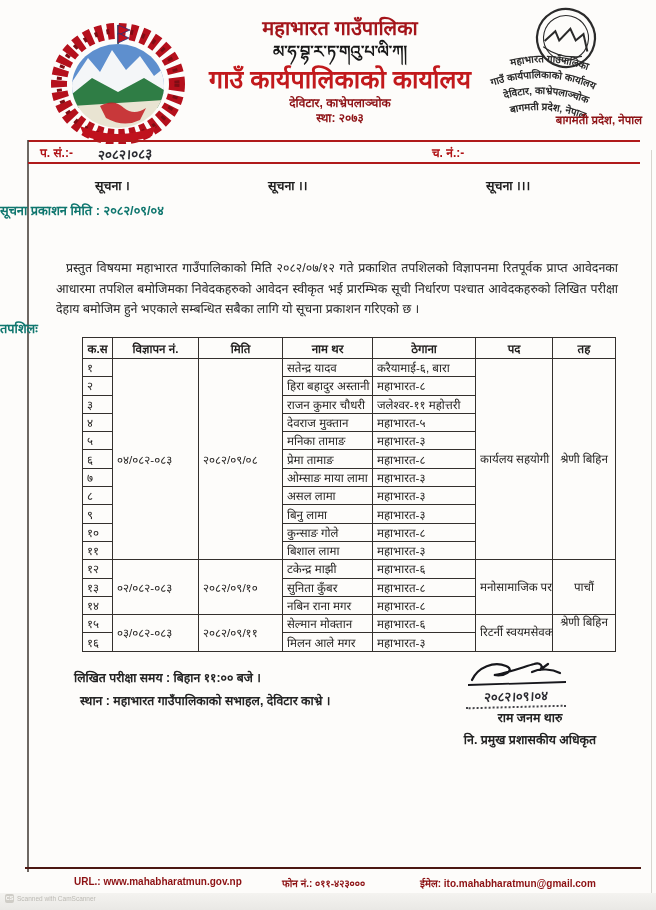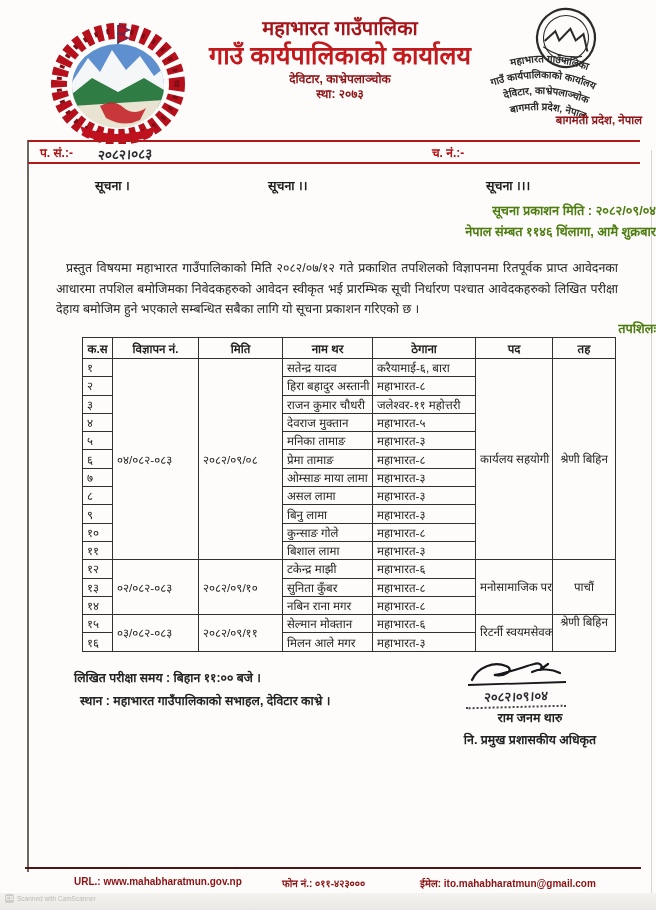--- a/index.html
+++ b/index.html
@@ -19,21 +19,21 @@
   .hdr-estd{font-size:12px;font-weight:bold;color:#8e1316;line-height:15px;}
   .province{left:500px;top:112px;width:142px;text-align:right;font-size:11.5px;font-weight:bold;color:#8e1316;}
   
   .rule-red{background:#b01a1a;height:2px;left:28px;width:612px;}
   .vline-left{left:27px;top:140px;width:2px;height:732px;background:#4a423d;opacity:.8;}
   .vline-right{left:651px;top:150px;width:1px;height:745px;background:#d8d5cf;}
   .ref-label{font-size:12px;font-weight:bold;color:#b01215;}
   .handwrite{color:#2b2b31;transform:rotate(-1.5deg) skewX(-4deg);}
   
   .suchana{font-size:12.5px;font-weight:600;color:#1e1e1e;}
-  .cline{left:0;width:656px;text-align:right;font-size:12.8px;color:#4d7c0f;font-weight:600;}
+  .cline{left:0;width:656px;text-align:left;font-size:12.8px;color:#0f766e;font-weight:600;}
   .subject{font-weight:bold;text-decoration:underline;text-underline-offset:3px;font-size:13.2px;}
   .para{left:56px;top:258px;width:562px;font-size:12.4px;line-height:20.5px;text-align:justify;color:#262626;text-indent:10px;font-weight:500;}
   
   table.roster{border-collapse:collapse;table-layout:fixed;width:533px;}
   table.roster td{border:1.3px solid #34302d;font-size:11.6px;color:#1f1d1c;padding:0 4px;height:17.3px;overflow:hidden;white-space:nowrap;font-weight:500;}
   table.roster tr.h td{font-weight:bold;text-align:center;height:20px;}
   td.c-sn{text-align:left;padding-left:6px;}
   td.c-ad,td.c-date{}
   td.c-pos,td.c-lvl{text-align:center;white-space:normal;line-height:15px;font-family:Liberation Serif, serif;}
   td.v-top{vertical-align:top;padding-top:2px;}
@@ -68,20 +68,21 @@
       </g>
       <line x1="70" y1="24" x2="70" y2="5" stroke="#3a3a3a" stroke-width="1.5"></line>
       <path d="M70,5 l12,5 l-12,5 z" fill="#c0121e" stroke="#27357a" stroke-width="0.8"></path>
       <path d="M70,13 l11,5 l-11,5 z" fill="#c0121e" stroke="#27357a" stroke-width="0.8"></path>
       <path d="M32,106 q38,16 76,0 l-4,10 q-34,12 -68,0 z" fill="#c0121e"></path>
     </svg>
   </div>
 
   <div class="abs hdr-center">
     <div class="hdr-muni">महाभारत गाउँपालिका</div>
+    <div class="hdr-script">མ་ཧ་བྷ་ར་ཏ་གའུ་པ་ལི་ཀ།</div>
     <div class="hdr-office">गाउँ कार्यपालिकाको कार्यालय</div>
     <div class="hdr-addr">देविटार, काभ्रेपलाञ्चोक</div>
     <div class="hdr-estd">स्था: २०७३</div>
   </div>
 
   <div class="abs" style="left:482px;top:4px;">
     <svg width="160" height="134" viewBox="0 0 160 134">
       <defs>
         <path id="sa1" d="M4,80 Q78,38 152,84"></path>
         <path id="sa2" d="M2,96 Q79,54 154,100"></path>
@@ -113,21 +114,20 @@
   <span class="abs handwrite" style="left:98px;top:145px;font-size:13.5px;font-weight:600;">२०८२।०८३</span>
   <span class="abs ref-label" style="left:432px;top:144px;">च. नं.:-</span>
 
   <div class="abs rule-red" style="top:162px;height:1.5px;"></div>
 
   <span class="abs suchana" style="left:95px;top:177px;">सूचना ।</span>
   <span class="abs suchana" style="left:268px;top:177px;">सूचना ।।</span>
   <span class="abs suchana" style="left:486px;top:177px;">सूचना ।।।</span>
 
   <div class="abs cline" style="top:201px;">सूचना प्रकाशन मिति : २०८२/०९/०४</div>
-  <div class="abs cline" style="top:222px;">नेपाल संम्बत ११४६ थिंलागा, आमै शुक्रबार</div>
 
   <div class="abs para">प्रस्तुत विषयमा महाभारत गाउँपालिकाको मिति २०८२/०७/१२ गते प्रकाशित तपशिलको विज्ञापनमा रितपूर्वक प्राप्त आवेदनका आधारमा तपशिल बमोजिमका निवेदकहरुको आवेदन स्वीकृत भई प्रारम्भिक सूची निर्धारण पश्चात आवेदकहरुको लिखित परीक्षा देहाय बमोजिम हुने भएकाले सम्बन्धित सबैका लागि यो सूचना प्रकाशन गरिएको छ ।</div>
 
   <div class="abs cline" style="top:319px;font-weight:bold;">तपशिलः</div>
 
   <div class="abs" style="left:82px;top:337px;">
     <table class="roster">
       <colgroup>
         <col style="width:30px">
           <col style="width:86px">

